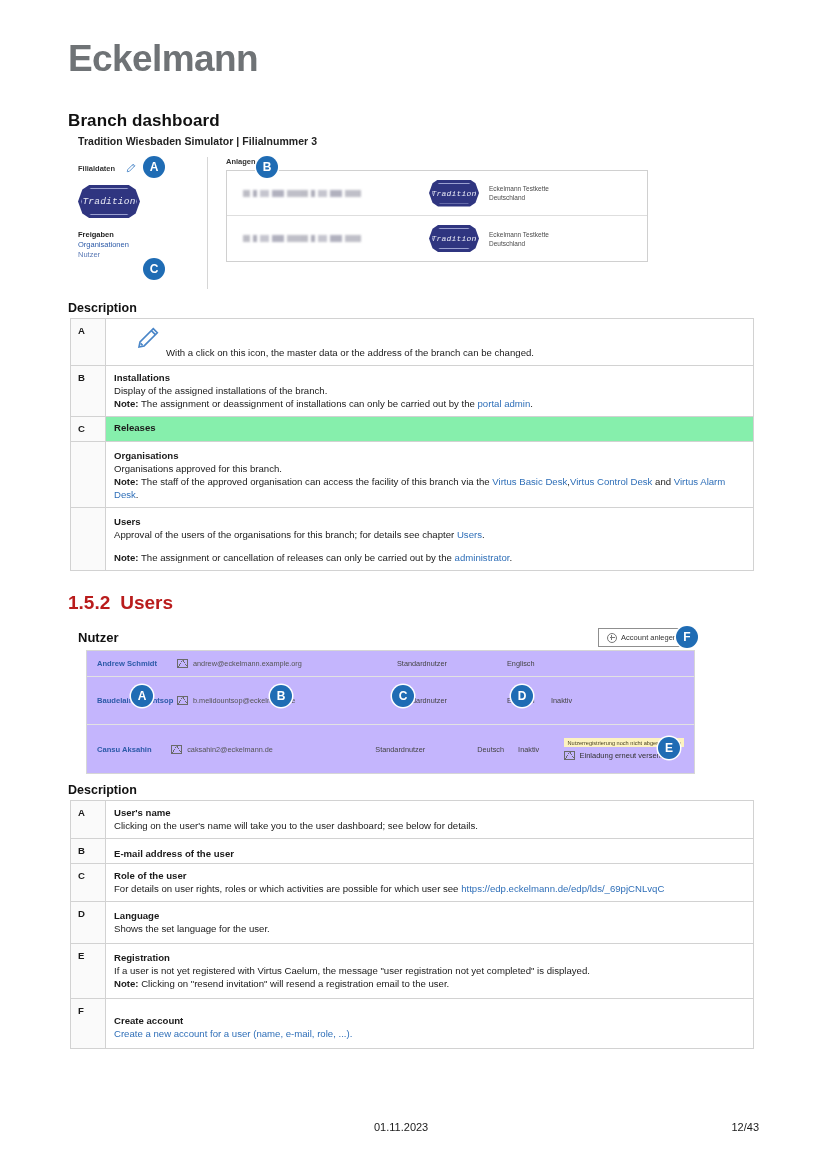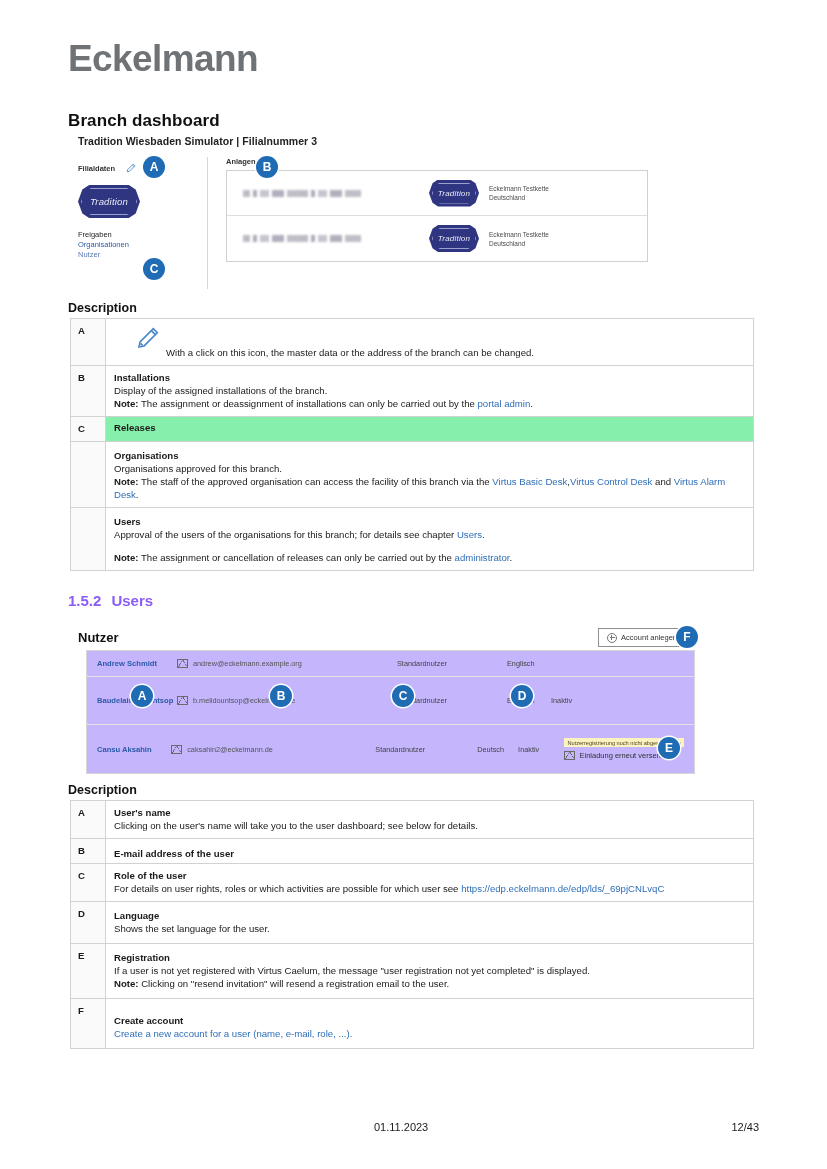--- a/index.html
+++ b/index.html
@@ -38,23 +38,23 @@
   
   .sec-title {
     position: absolute;
     font-size: 17px;
     font-weight: bold;
     color: #111;
     letter-spacing: 0.1px;
   }
   .chapter-title {
     position: absolute;
-    font-size: 15px;
-    font-weight: bold;
-    color: #8b5cf6;
+    font-size: 19px;
+    font-weight: bold;
+    color: #b91c1c;
   }
   .chapter-title .num { margin-right: 10px; }
 
   
   .shot1 {
     position: absolute;
     left: 78px;
     top: 135px;
     width: 575px;
     height: 160px;
@@ -103,37 +103,37 @@
   }
   .logo-badge .inner {
     position: absolute;
     left: 3px; right: 3px; top: 3px; bottom: 3px;
     border: 1px solid #9aa0d0;
     clip-path: polygon(0% 50%, 7% 14%, 18% 0%, 82% 0%, 93% 14%, 100% 50%, 93% 86%, 82% 100%, 18% 100%, 7% 86%);
   }
   .logo-badge .word {
     position: relative;
     z-index: 2;
-    font-family: Liberation Sans, sans-serif;
+    font-family: Liberation Mono, monospace;
     font-style: italic;
     font-size: 9.5px;
     color: #e8e9f4;
     letter-spacing: 0.2px;
   }
   .addr {
     margin-top: 9px;
     font-size: 7.5px;
     line-height: 11px;
     color: #2c2c2c;
   }
   .freigaben {
     margin-top: 12px;
     font-size: 7.5px;
   }
-  .freigaben .ttl { font-weight: normal; color: #222; }
+  .freigaben .ttl { font-weight: bold; color: #222; }
   .freigaben .lnk { color: #2c5aa8; display: block; margin-top: 1px; }
   .freigaben .lnk.dim { color: #5a79b5; }
 
   .col-right {
     position: absolute;
     left: 148px; top: 0;
     width: 428px;
   }
   .anlagen-lbl {
     font-size: 7.5px;

